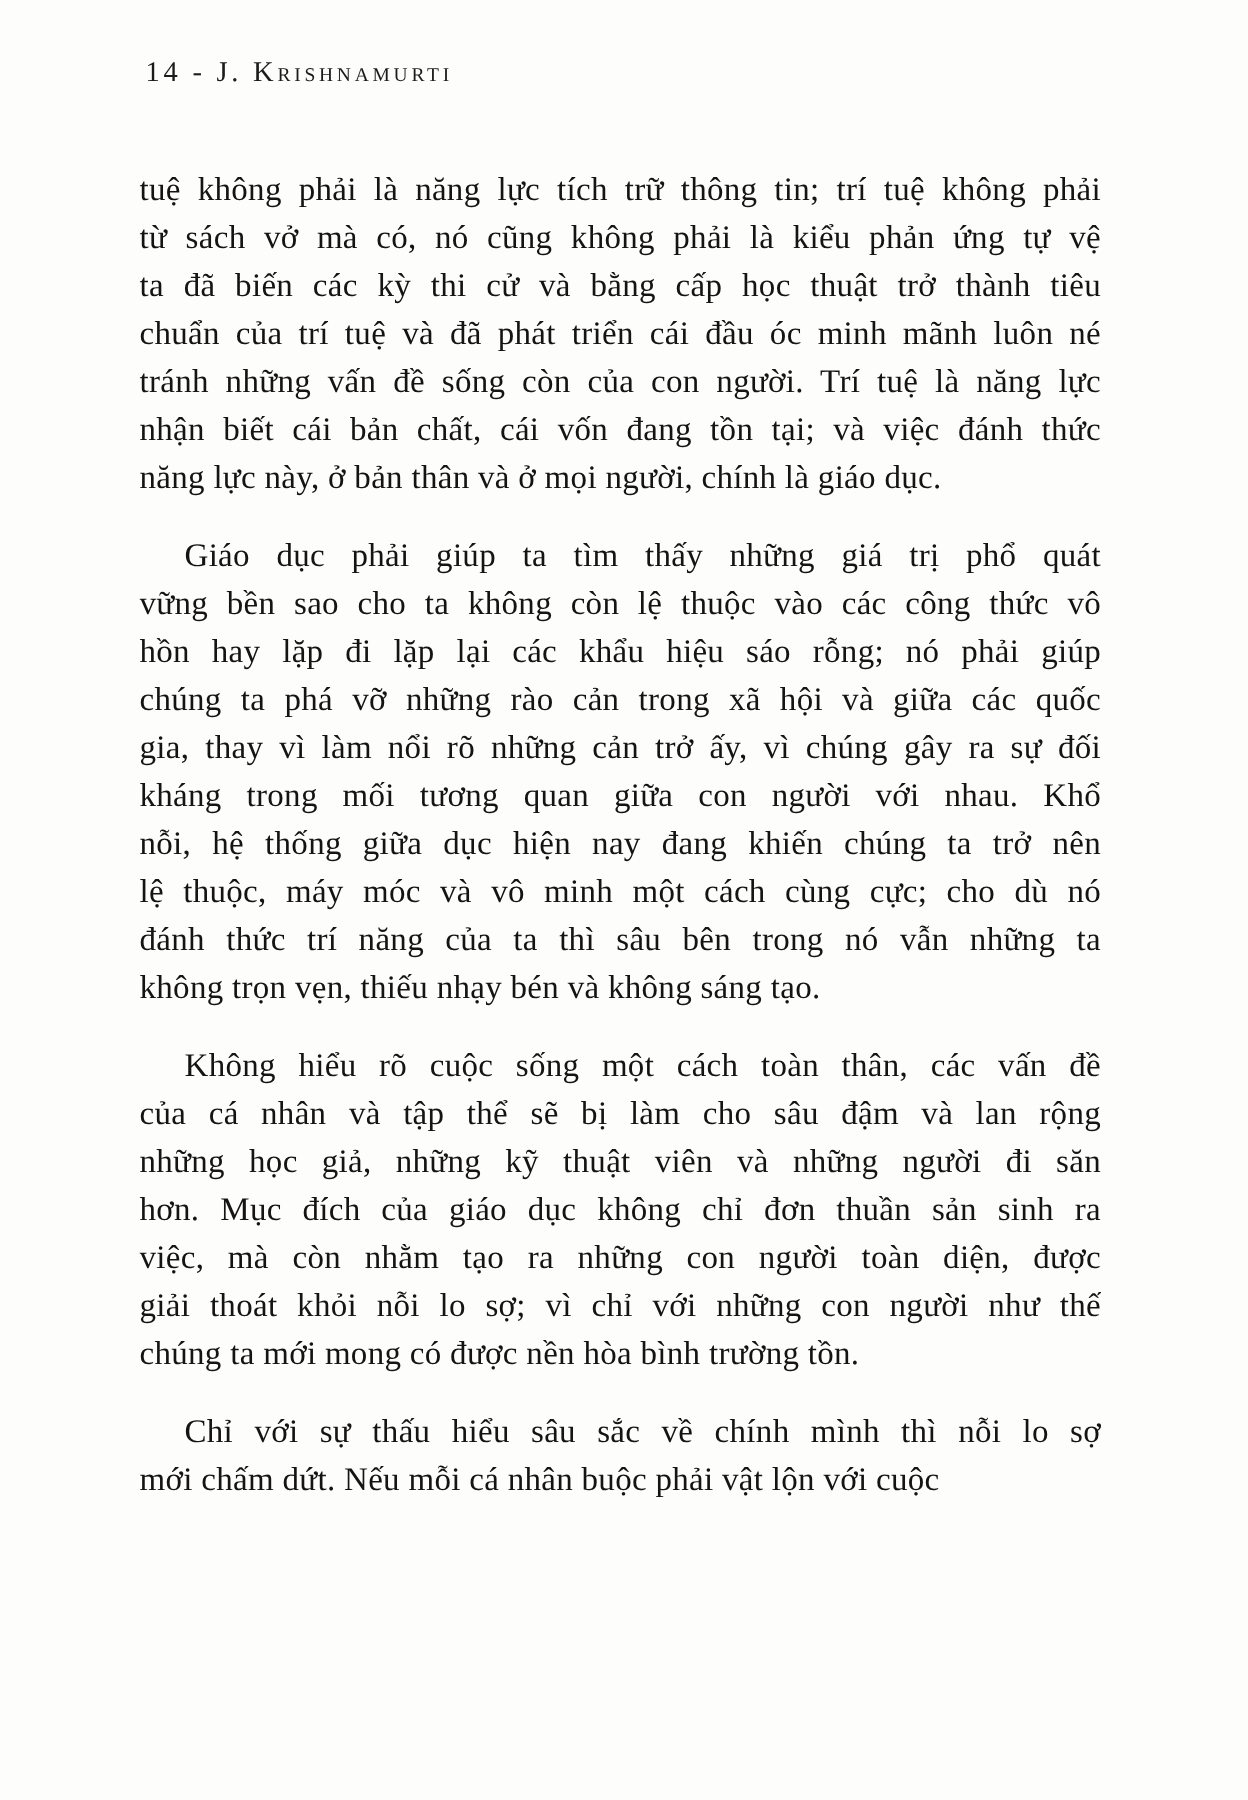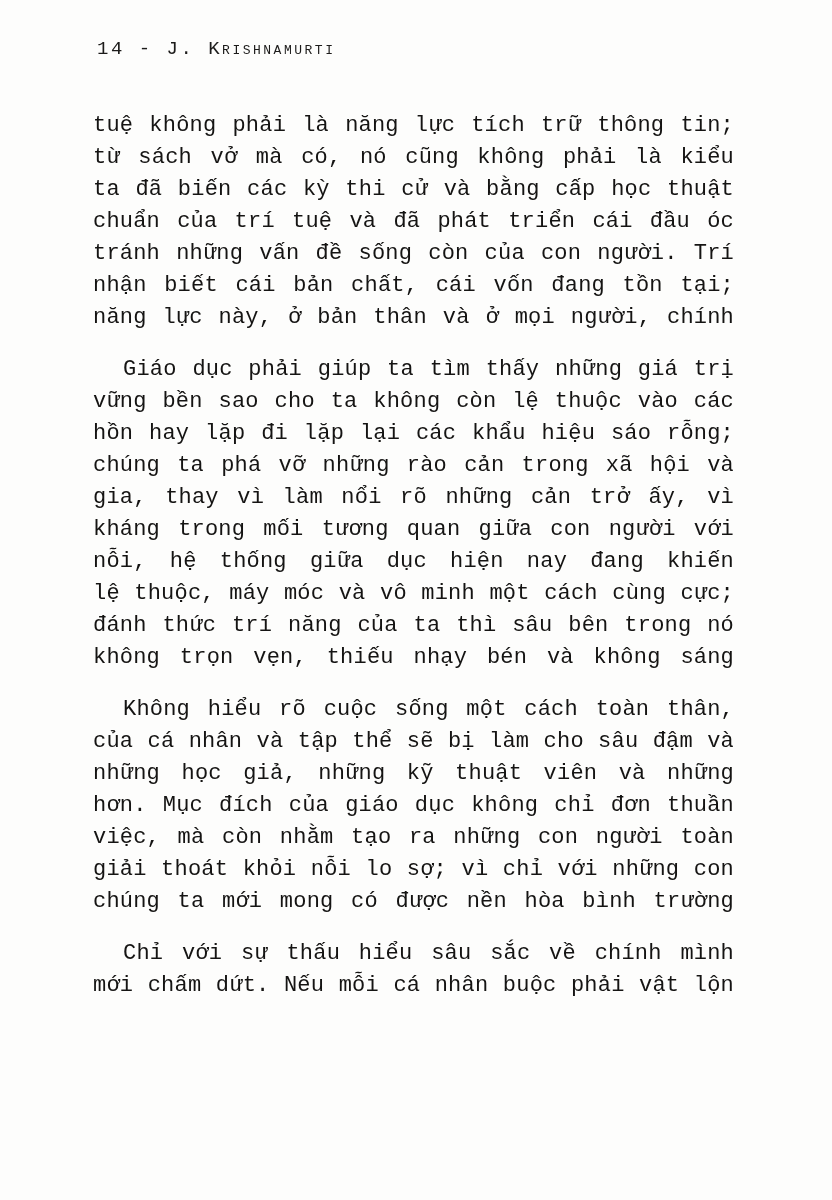--- a/index.html
+++ b/index.html
@@ -6,21 +6,21 @@
     margin: 0;
     padding: 0;
     background: #ffffff;
   }
   .page {
     position: relative;
     width: 832px;
     height: 1200px;
     background: #fdfdfc;
     overflow: hidden;
-    font-family: Liberation Mono, monospace;
+    font-family: Liberation Serif, serif;
     color: #151413;
   }
   .running-header {
     position: absolute;
     left: 97px;
     top: 38px;
     font-size: 19px;
     font-variant: small-caps;
     letter-spacing: 2.5px;
     color: #1c1b1a;
@@ -69,21 +69,21 @@
       </div>
       <div class="paragraph">
         <div class="line indent">Giáo dục phải giúp ta tìm thấy những giá trị phổ quát</div>
         <div class="line">vững bền sao cho ta không còn lệ thuộc vào các công thức vô</div>
         <div class="line">hồn hay lặp đi lặp lại các khẩu hiệu sáo rỗng; nó phải giúp</div>
         <div class="line">chúng ta phá vỡ những rào cản trong xã hội và giữa các quốc</div>
         <div class="line">gia, thay vì làm nổi rõ những cản trở ấy, vì chúng gây ra sự đối</div>
         <div class="line">kháng trong mối tương quan giữa con người với nhau. Khổ</div>
         <div class="line">nỗi, hệ thống giữa dục hiện nay đang khiến chúng ta trở nên</div>
         <div class="line">lệ thuộc, máy móc và vô minh một cách cùng cực; cho dù nó</div>
-        <div class="line">đánh thức trí năng của ta thì sâu bên trong nó vẫn khiến ta</div>
+        <div class="line">đánh thức trí năng của ta thì sâu bên trong nó vẫn những ta</div>
         <div class="line last">không trọn vẹn, thiếu nhạy bén và không sáng tạo.</div>
       </div>
       <div class="paragraph">
         <div class="line indent">Không hiểu rõ cuộc sống một cách toàn thân, các vấn đề</div>
         <div class="line">của cá nhân và tập thể sẽ bị làm cho sâu đậm và lan rộng</div>
         <div class="line">những học giả, những kỹ thuật viên và những người đi săn</div>
         <div class="line">hơn. Mục đích của giáo dục không chỉ đơn thuần sản sinh ra</div>
         <div class="line">việc, mà còn nhằm tạo ra những con người toàn diện, được</div>
         <div class="line">giải thoát khỏi nỗi lo sợ; vì chỉ với những con người như thế</div>
         <div class="line last">chúng ta mới mong có được nền hòa bình trường tồn.</div>

